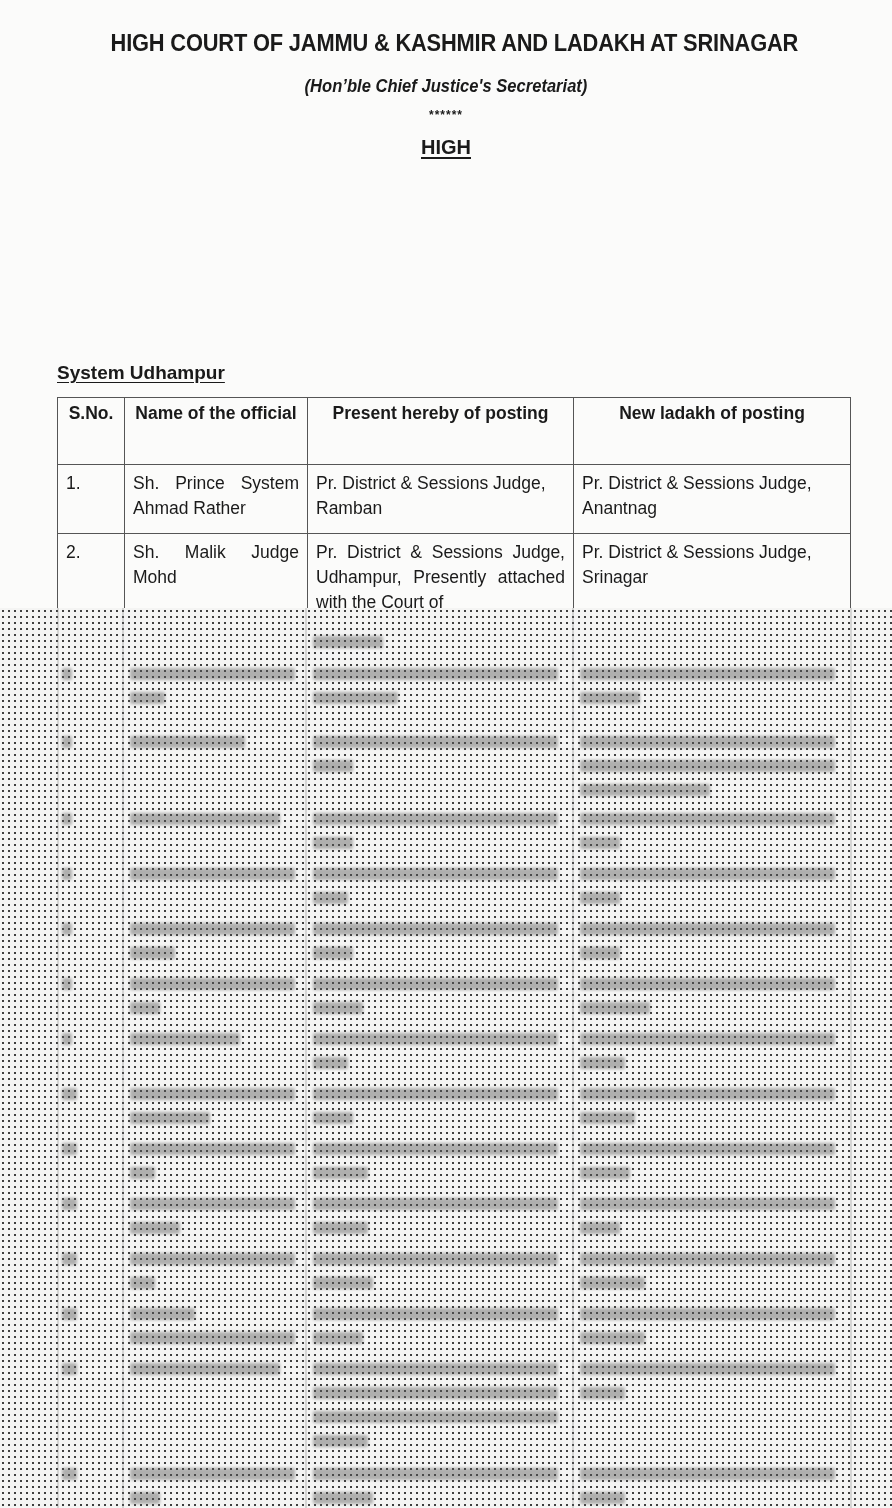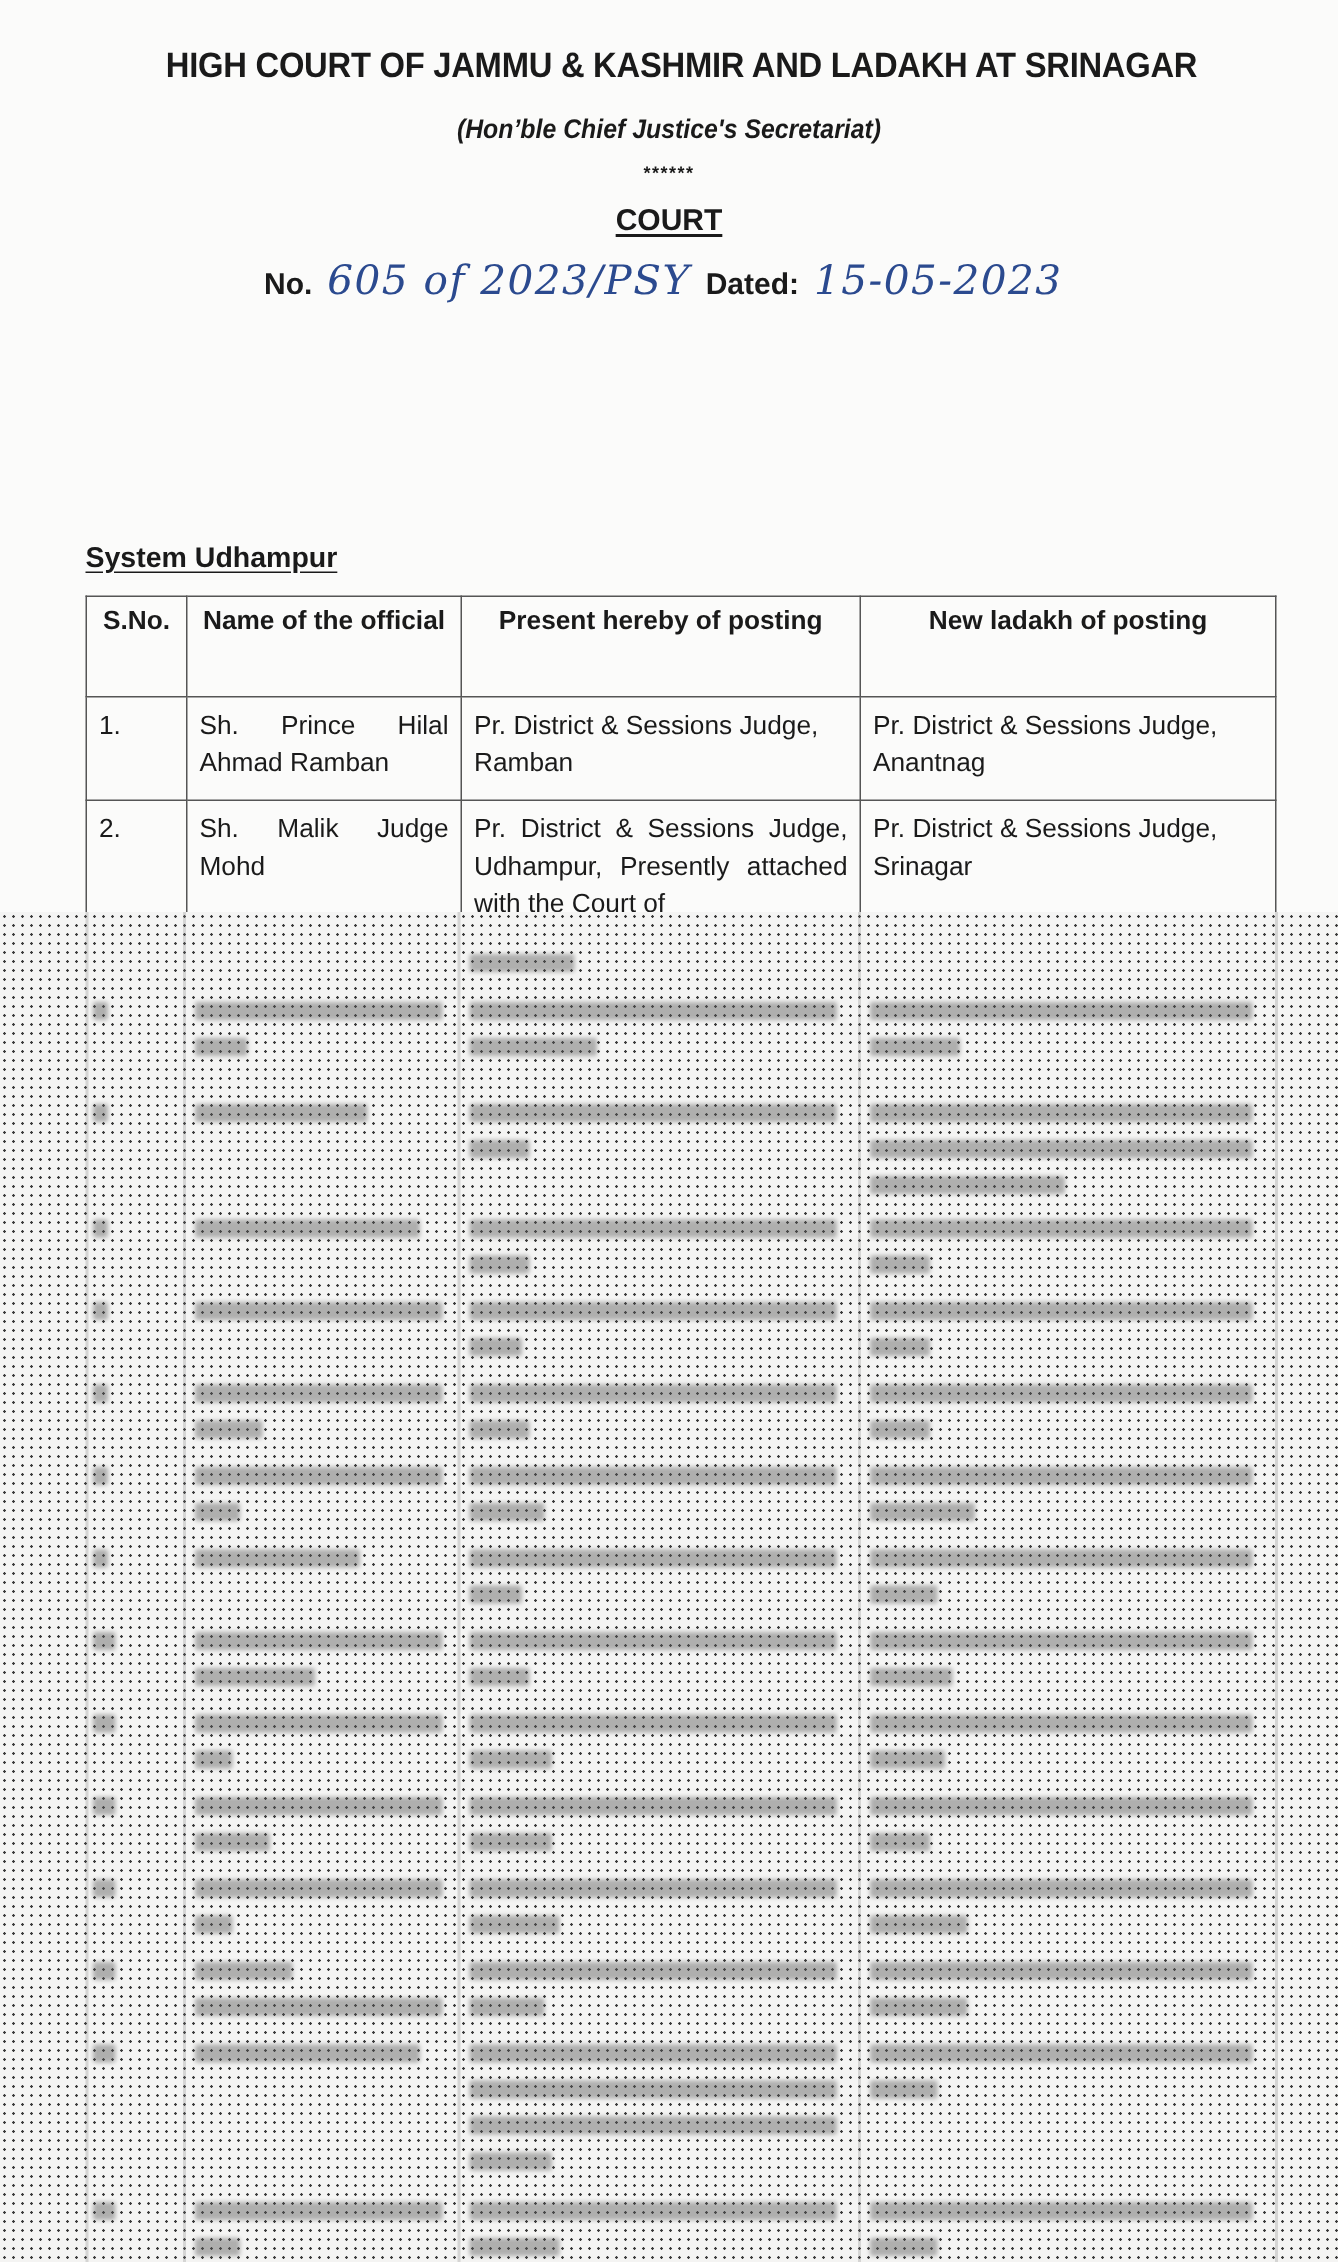--- a/index.html
+++ b/index.html
@@ -74,45 +74,39 @@
   }
 </style>
 </head>
 <body>
 
 <div class="page">
 
   <div class="title">HIGH COURT OF JAMMU &amp; KASHMIR AND LADAKH AT SRINAGAR</div>
   <div class="subtitle">(Hon’ble Chief Justice's Secretariat)</div>
   <div class="stars">******</div>
-  <div class="order"><span>COURT</span></div>
-
-  <div class="order-line">
-    <span>No.</span>
-    <span class="hand">605 of 2023/PSY</span>
-    <span>Dated:</span>
-    <span class="hand">15-05-2023</span>
-  </div>
+  <div class="order"><span>HIGH</span></div>
+
 
 
   <div class="section-heading">System Udhampur</div>
 
   <table class="officers">
     <thead>
       <tr>
         <th class="c1">S.No.</th>
         <th class="c2">Name of the official</th>
         <th class="c3">Present hereby of posting</th>
         <th class="c4">New ladakh of posting</th>
       </tr>
     </thead>
     <tbody>
       <tr class="row1">
         <td>1.</td>
-        <td class="name">Sh. Prince Hilal Ahmad Ramban</td>
+        <td class="name">Sh. Prince System Ahmad Rather</td>
         <td>Pr. District &amp; Sessions Judge, Ramban</td>
         <td>Pr. District &amp; Sessions Judge, Anantnag</td>
       </tr>
       <tr>
         <td>2.</td>
         <td class="name">Sh. Malik Judge Mohd</td>
         <td class="just">Pr. District &amp; Sessions Judge, Udhampur, Presently attached with the Court of</td>
         <td>Pr. District &amp; Sessions Judge, Srinagar</td>
       </tr>
       <tr>

